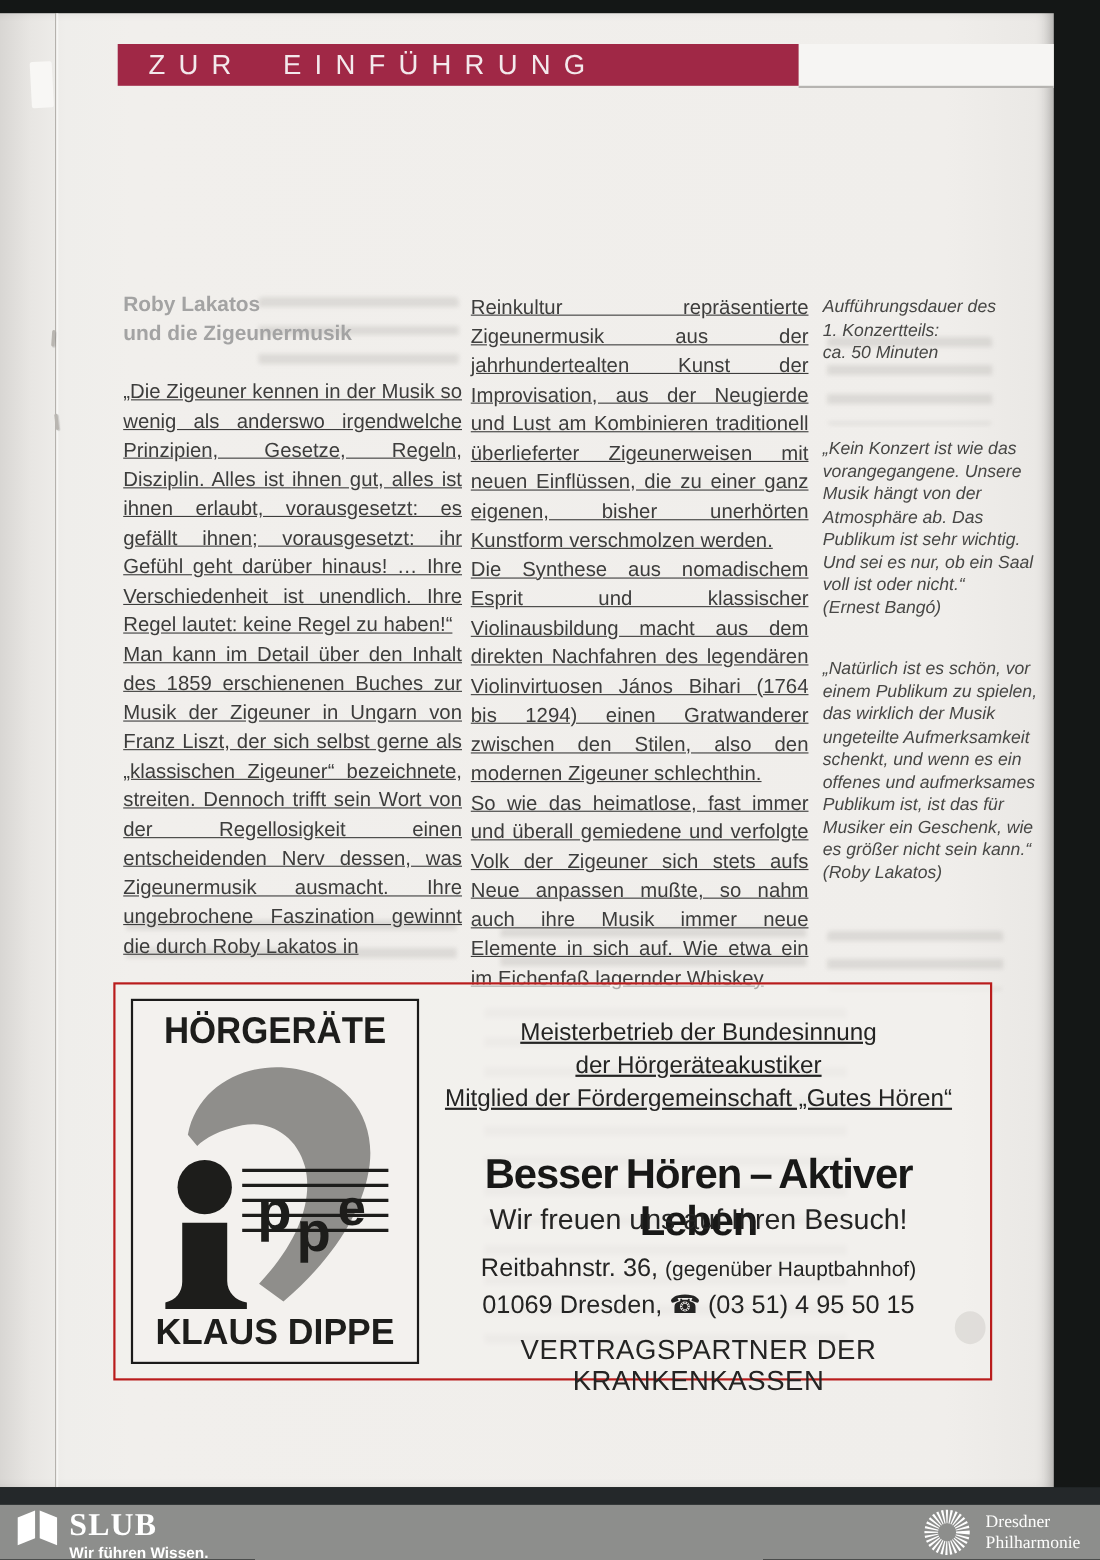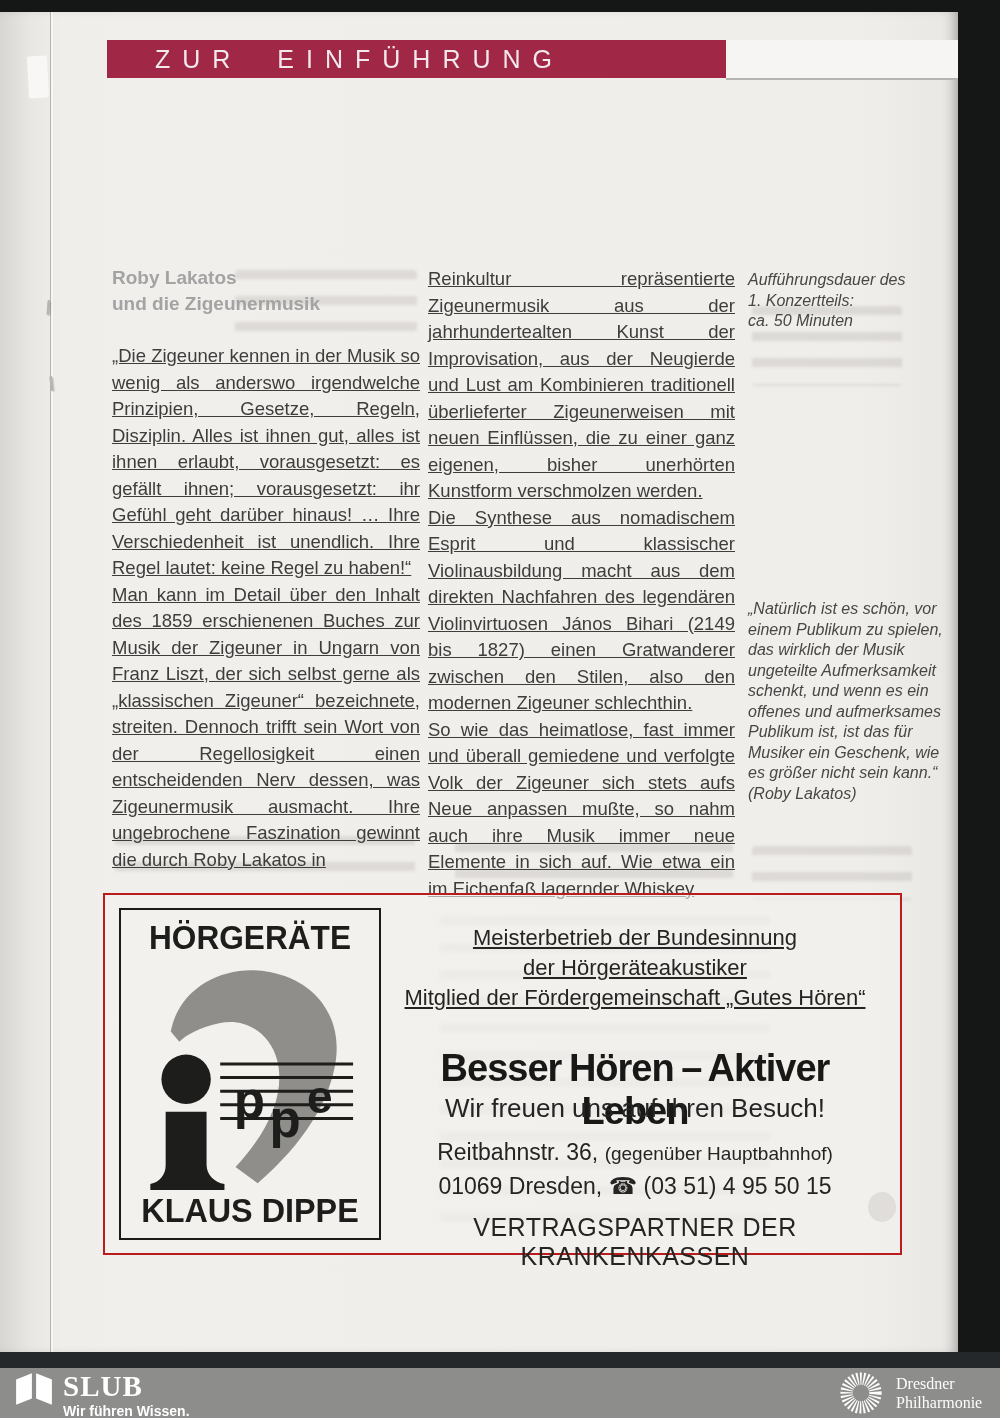--- a/index.html
+++ b/index.html
@@ -31,21 +31,21 @@
     filter:blur(1.8px);border-radius:4px;pointer-events:none;
   }
   .ghost--light{background:repeating-linear-gradient(to bottom, rgba(122,119,114,.10) 0px 9px, rgba(0,0,0,0) 9px 27px);}
   
   .banner{
     position:absolute;left:107px;top:40px;width:619px;height:38px;
     background:#a02846;display:flex;align-items:center;
   }
   .banner-title{
     color:#f3e9ec;font-size:25px;font-weight:400;
-    letter-spacing:12px;word-spacing:16px;padding-left:48px;white-space:nowrap;
+    letter-spacing:12px;word-spacing:16px;padding-left:28px;white-space:nowrap;
   }
   
   .col{position:absolute;color:#3d3d3c;}
   .col-1{left:112px;top:265px;width:308px;}
   .col-2{left:428px;top:266px;width:307px;}
   .article-heading{font-size:19px;font-weight:bold;color:#a3a3a3;line-height:26px;margin:0 0 26px 0;}
   .body-para{font-size:18.5px;line-height:26.5px;text-align:justify;margin:0;text-decoration:underline;}
   .sidebar-block{position:absolute;left:748px;width:196px;font-style:italic;font-size:16px;line-height:20.5px;color:#474745;}
   .pre-line{white-space:pre-line;}
   .attr-block{display:block;margin-top:0;}
@@ -108,27 +108,31 @@
 
   <div class="col col-1">
     <h2 class="article-heading"><span>Roby Lakatos</span><br>
       <span>und die Zigeunermusik</span></h2>
     <p class="body-para">„Die Zigeuner kennen in der Musik so wenig als anderswo irgendwelche Prinzipien, Gesetze, Regeln, Disziplin. Alles ist ihnen gut, alles ist ihnen erlaubt, vorausgesetzt: es gefällt ihnen; vorausgesetzt: ihr Gefühl geht darüber hinaus! … Ihre Verschiedenheit ist unendlich. Ihre Regel lautet: keine Regel zu haben!“</p>
     <p class="body-para">Man kann im Detail über den Inhalt des 1859 erschienenen Buches zur Musik der Zigeuner in Ungarn von Franz Liszt, der sich selbst gerne als „klassischen Zigeuner“ bezeichnete, streiten. Dennoch trifft sein Wort von der Regellosigkeit einen entscheidenden Nerv dessen, was Zigeunermusik ausmacht. Ihre ungebrochene Faszination gewinnt die durch Roby Lakatos in</p>
   </div>
 
   <div class="col col-2">
     <p class="body-para">Reinkultur repräsentierte Zigeunermusik aus der jahrhundertealten Kunst der Improvisation, aus der Neugierde und Lust am Kombinieren traditionell überlieferter Zigeunerweisen mit neuen Einflüssen, die zu einer ganz eigenen, bisher unerhörten Kunstform verschmolzen werden.</p>
-    <p class="body-para">Die Synthese aus nomadischem Esprit und klassischer Violinausbildung macht aus dem direkten Nachfahren des legendären Violinvirtuosen János Bihari (2149 bis 1827) einen Gratwanderer zwischen den Stilen, also den modernen Zigeuner schlechthin.</p>
+    <p class="body-para">Die Synthese aus nomadischem Esprit und klassischer Violinausbildung macht aus dem direkten Nachfahren des legendären Violinvirtuosen János Bihari (1764 bis 1294) einen Gratwanderer zwischen den Stilen, also den modernen Zigeuner schlechthin.</p>
     <p class="body-para">So wie das heimatlose, fast immer und überall gemiedene und verfolgte Volk der Zigeuner sich stets aufs Neue anpassen mußte, so nahm auch ihre Musik immer neue Elemente in sich auf. Wie etwa ein im Eichenfaß lagernder Whiskey</p>
   </div>
 
   <div class="sidebar-block pre-line" style="top:270px;">Aufführungsdauer des
 1. Konzertteils:
 ca. 50 Minuten</div>
+  <div class="sidebar-block" style="top:399px;">
+    <span>„Kein Konzert ist wie das vorangegangene. Unsere Musik hängt von der Atmosphäre ab. Das Publikum ist sehr wichtig. Und sei es nur, ob ein Saal voll ist oder nicht.“</span>
+    <span class="attr-block">(Ernest Bangó)</span>
+  </div>
   <div class="sidebar-block" style="top:599px;">
     <span>„Natürlich ist es schön, vor einem Publikum zu spielen, das wirklich der Musik ungeteilte Aufmerksamkeit schenkt, und wenn es ein offenes und aufmerksames Publikum ist, ist das für Musiker ein Geschenk, wie es größer nicht sein kann.“</span>
     <span>(Roby Lakatos)</span>
   </div>
 
   <div class="advert">
     <div class="logo-box">
       <div class="logo-header">HÖRGERÄTE</div>
       <svg class="logo-svg" width="234" height="230" viewBox="0 0 250 270" aria-hidden="true">
         <path d="M32,84 C42,30 98,4 148,14 C202,24 232,66 226,116 C220,164 188,216 134,262 L108,243 C150,198 166,154 157,118 C148,84 118,68 90,74 C66,79 50,88 42,96 Z" fill="#8f8e8b"></path>

